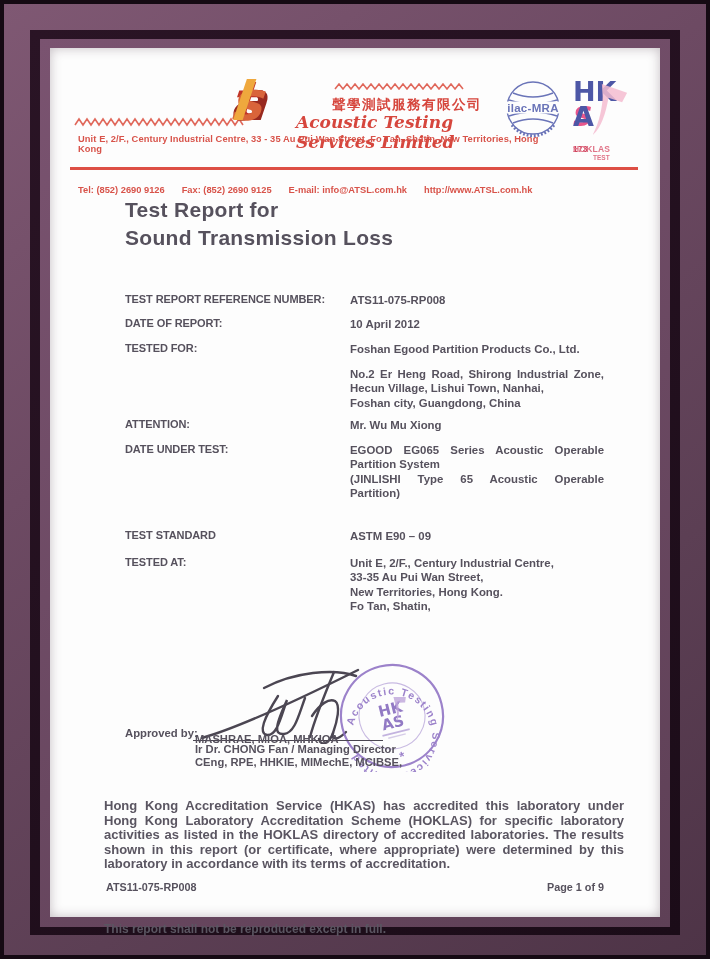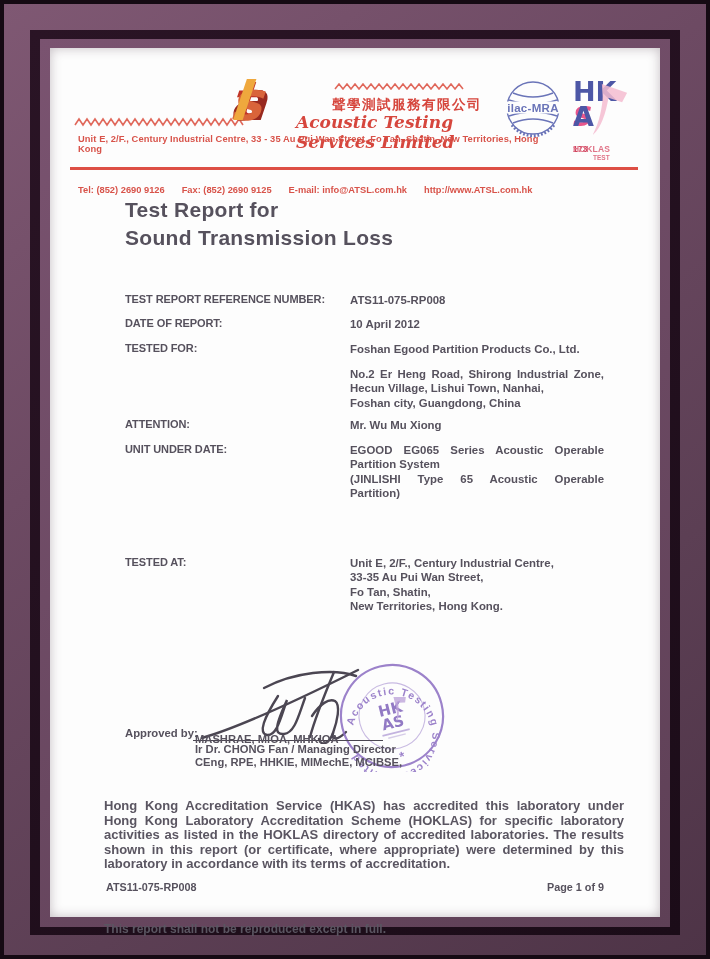--- a/index.html
+++ b/index.html
@@ -147,35 +147,41 @@
         <span class="vl">Foshan city, Guangdong, China</span>
       </div>
     </div>
     <div class="row" style="top:370px">
       <div class="lbl">ATTENTION:</div>
       <div class="val">
           <span class="vl">Mr. Wu Mu Xiong</span>
         </div>
     </div>
     <div class="row" style="top:395px">
-      <div class="lbl">UNIT UNDER DATE:</div>
+      <div class="lbl">DATE UNDER TEST:</div>
       <div class="val">
         <span class="vl just">EGOOD EG065 Series Acoustic Operable</span>
         <span class="vl">Partition System</span>
         <span class="vl just">(JINLISHI Type 65 Acoustic Operable</span>
         <span class="vl">Partition)</span>
       </div>
     </div>
+    <div class="row" style="top:481px">
+      <div class="lbl">TEST STANDARD</div>
+      <div class="val">
+          <span class="vl">ASTM E90 – 09</span>
+        </div>
+    </div>
     <div class="row" style="top:508px">
       <div class="lbl">TESTED AT:</div>
       <div class="val">
         <span class="vl">Unit E, 2/F., Century Industrial Centre,</span>
         <span class="vl">33-35 Au Pui Wan Street,</span>
+        <span class="vl">New Territories, Hong Kong.</span>
         <span class="vl">Fo Tan, Shatin,</span>
-        <span class="vl">New Territories, Hong Kong.</span>
       </div>
     </div>
 
     <svg class="sig-svg" width="168" height="80" viewBox="0 0 168 80">
       <path d="M4,74 C46,62 112,30 160,6"></path>
       <path d="M66,24 C96,8 136,4 158,12"></path>
       <path d="M80,32 C66,54 60,69 69,71 C79,72 83,53 89,36 C78,60 75,71 86,70 C97,69 101,50 107,34"></path>
       <path d="M136,8 C126,32 116,58 112,73"></path>
       <path d="M114,52 C122,40 131,34 137,37 C143,41 139,58 135,69 C133,76 139,77 148,68"></path>
       <path d="M135,69 C131,80 123,83 121,75"></path>

